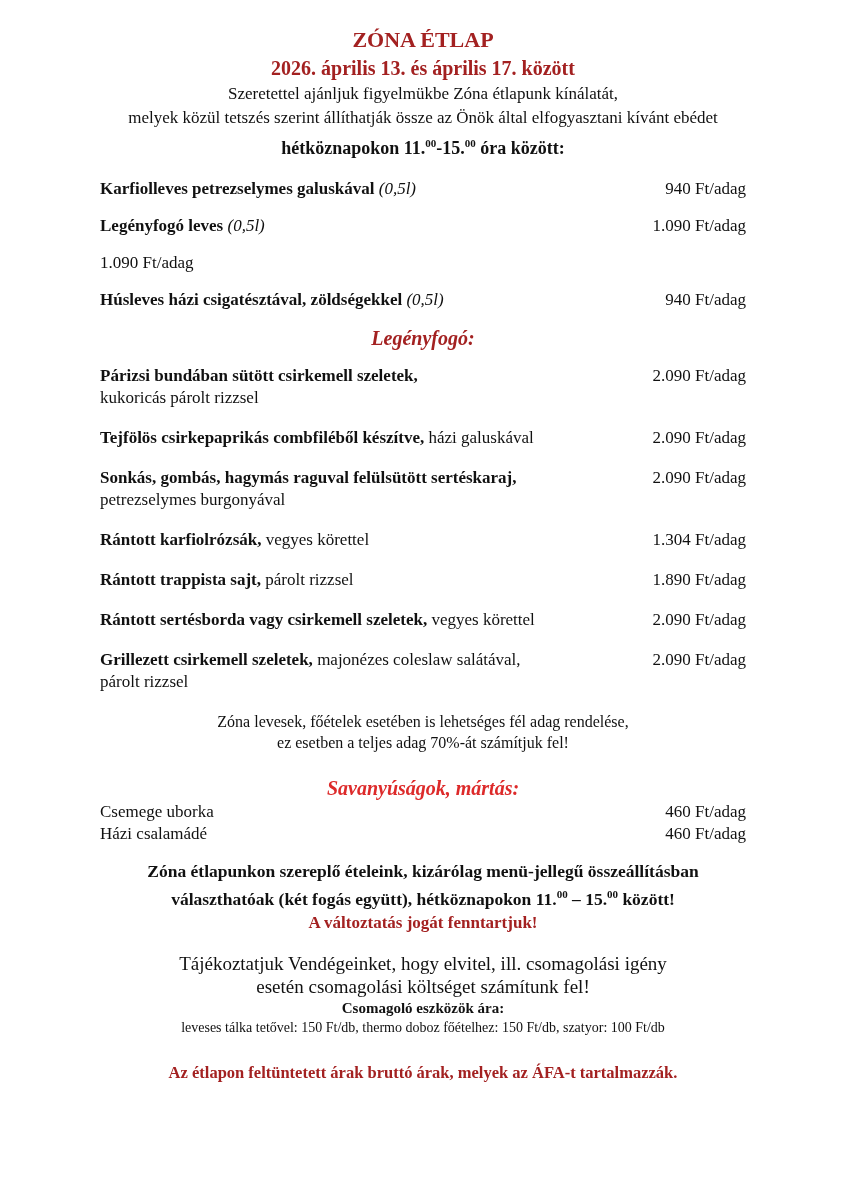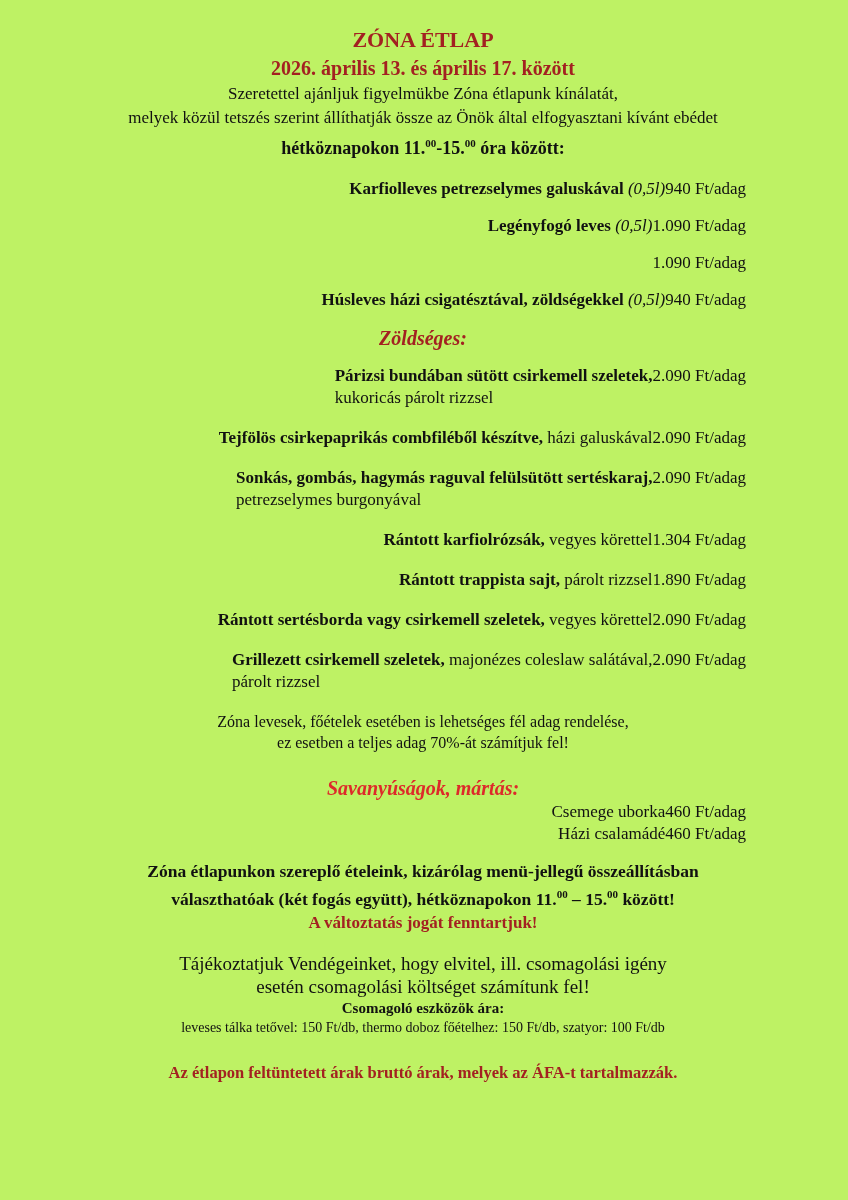--- a/index.html
+++ b/index.html
@@ -1,19 +1,19 @@
 <!DOCTYPE html>
 <html><head>
 <meta charset="utf-8">
 <style>
   html,body{margin:0;padding:0;background:#888;}
   .page{
     position:relative;
     width:848px;height:1200px;
-    background:#bef264;
+    background:#ffffff;
     margin:0 auto;
     font-family:"Liberation Serif","DejaVu Serif",serif;
     color:#111;
     overflow:hidden;
     box-sizing:border-box;
     padding:26px 102px 0 100px;
   }
   .c{text-align:center;}
   .b{font-weight:bold;}
   .i{font-style:italic;}
@@ -31,21 +31,21 @@
     position:relative;margin-top:24px;line-height:26px;
   }
   .section-heading{font-size:20px;font-weight:bold;font-style:italic;}
   .price-header{
     position:absolute;right:18px;top:0;
     font-size:18px;color:#111;font-weight:normal;font-style:normal;
   }
 
   .soups-block{margin-top:16px;}
   .row{
-    display:flex;justify-content:flex-end;align-items:flex-start;
+    display:flex;justify-content:space-between;align-items:flex-start;
     font-size:17px;line-height:23px;
   }
   .soup-row{margin-bottom:14px;}
   .main-row{margin-bottom:18px;line-height:22px;}
   .row .item{max-width:500px;}
   .row .price{white-space:nowrap;text-align:right;}
 
   .mains-heading{margin-top:14px;margin-bottom:14px;}
 
   .half-note{font-size:16px;line-height:21px;margin-top:0;}
@@ -85,21 +85,21 @@
     <div class="row soup-row">
       <div class="price">1.090 Ft/adag</div>
     </div>
     <div class="row soup-row">
       <div class="item"><span class="b">Húsleves házi csigatésztával, zöldségekkel</span> <span class="i">(0,5l)</span></div>
       <div class="price">940 Ft/adag</div>
     </div>
   </div>
 
   <div class="heading-row mains-heading">
-    <span class="section-heading red-dark">Zöldséges:</span>
+    <span class="section-heading red-dark">Legényfogó:</span>
   </div>
 
   <div>
     <div class="row main-row">
       <div class="item"><span class="b">Párizsi bundában sütött csirkemell szeletek,</span> <span></span><br><span>kukoricás párolt rizzsel</span></div>
       <div class="price">2.090 Ft/adag</div>
     </div>
     <div class="row main-row">
       <div class="item"><span class="b">Tejfölös csirkepaprikás combfiléből készítve,</span> <span>házi galuskával</span></div>
       <div class="price">2.090 Ft/adag</div>

